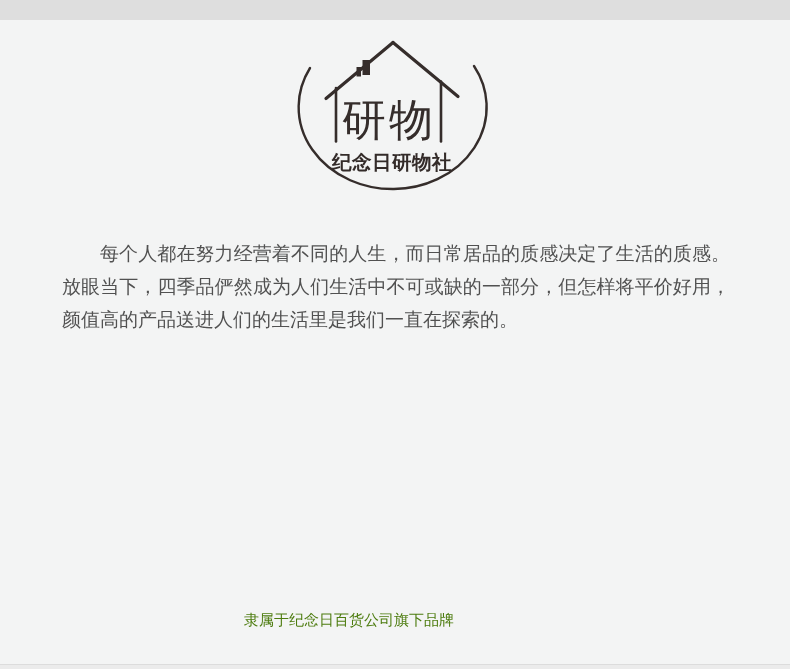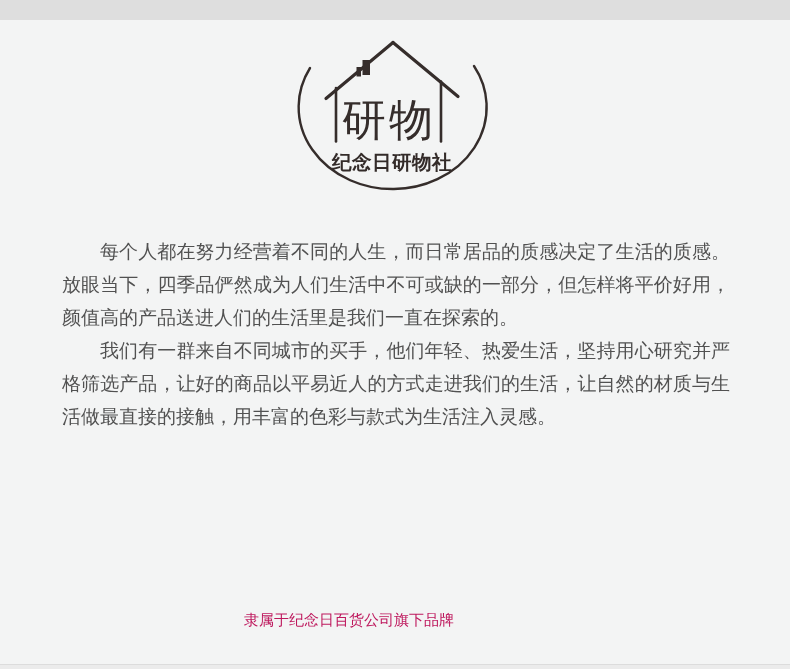--- a/index.html
+++ b/index.html
@@ -44,31 +44,30 @@
     box-sizing: border-box;
     padding: 0 60px 0 62px;
     font-size: 19px;
     line-height: 33px;
     color: #515151;
     text-align: justify;
   }
   .about p {
     margin: 0;
     text-indent: 2em;
-    font-family: Liberation Mono, monospace;
   }
   .footer-note {
     position: absolute;
     top: 610px;
     left: 0;
     width: 698px;
     text-align: center;
     font-size: 15px;
     line-height: 20px;
-    color: #be185d;
+    color: #4d7c0f;
   }
   .bottom-strip {
     position: absolute;
     left: 0; bottom: 0;
     width: 790px; height: 4px;
     background: #ebebeb;
     border-top: 1px solid #dcdcdc;
   }
 </style>
 </head>
@@ -92,20 +91,19 @@
         <rect x="362.5" y="76" width="7.5" height="15" fill="#352d2b" stroke="none"></rect>
       </g>
 
       <text x="389" y="151" text-anchor="middle" class="logo-symbol-text">研物</text>
       <text x="392" y="184.5" text-anchor="middle" class="logo-brand-name">纪念日研物社</text>
     </svg>
   </div>
 
   <div class="about">
     <p>每个人都在努力经营着不同的人生，而日常居品的质感决定了生活的质感。放眼当下，四季品俨然成为人们生活中不可或缺的一部分，但怎样将平价好用，颜值高的产品送进人们的生活里是我们一直在探索的。</p>
-    <p>我们有一群来自不同城市的买手，他们年轻、热爱生活，坚持用心研究并严格筛选产品，让好的商品以平易近人的方式走进我们的生活，让自然的材质与生活做最直接的接触，用丰富的色彩与款式为生活注入灵感。</p>
   </div>
 
   <div class="footer-note">隶属于纪念日百货公司旗下品牌</div>
 
   <div class="bottom-strip"></div>
 
 </div>
 
 </body></html>

